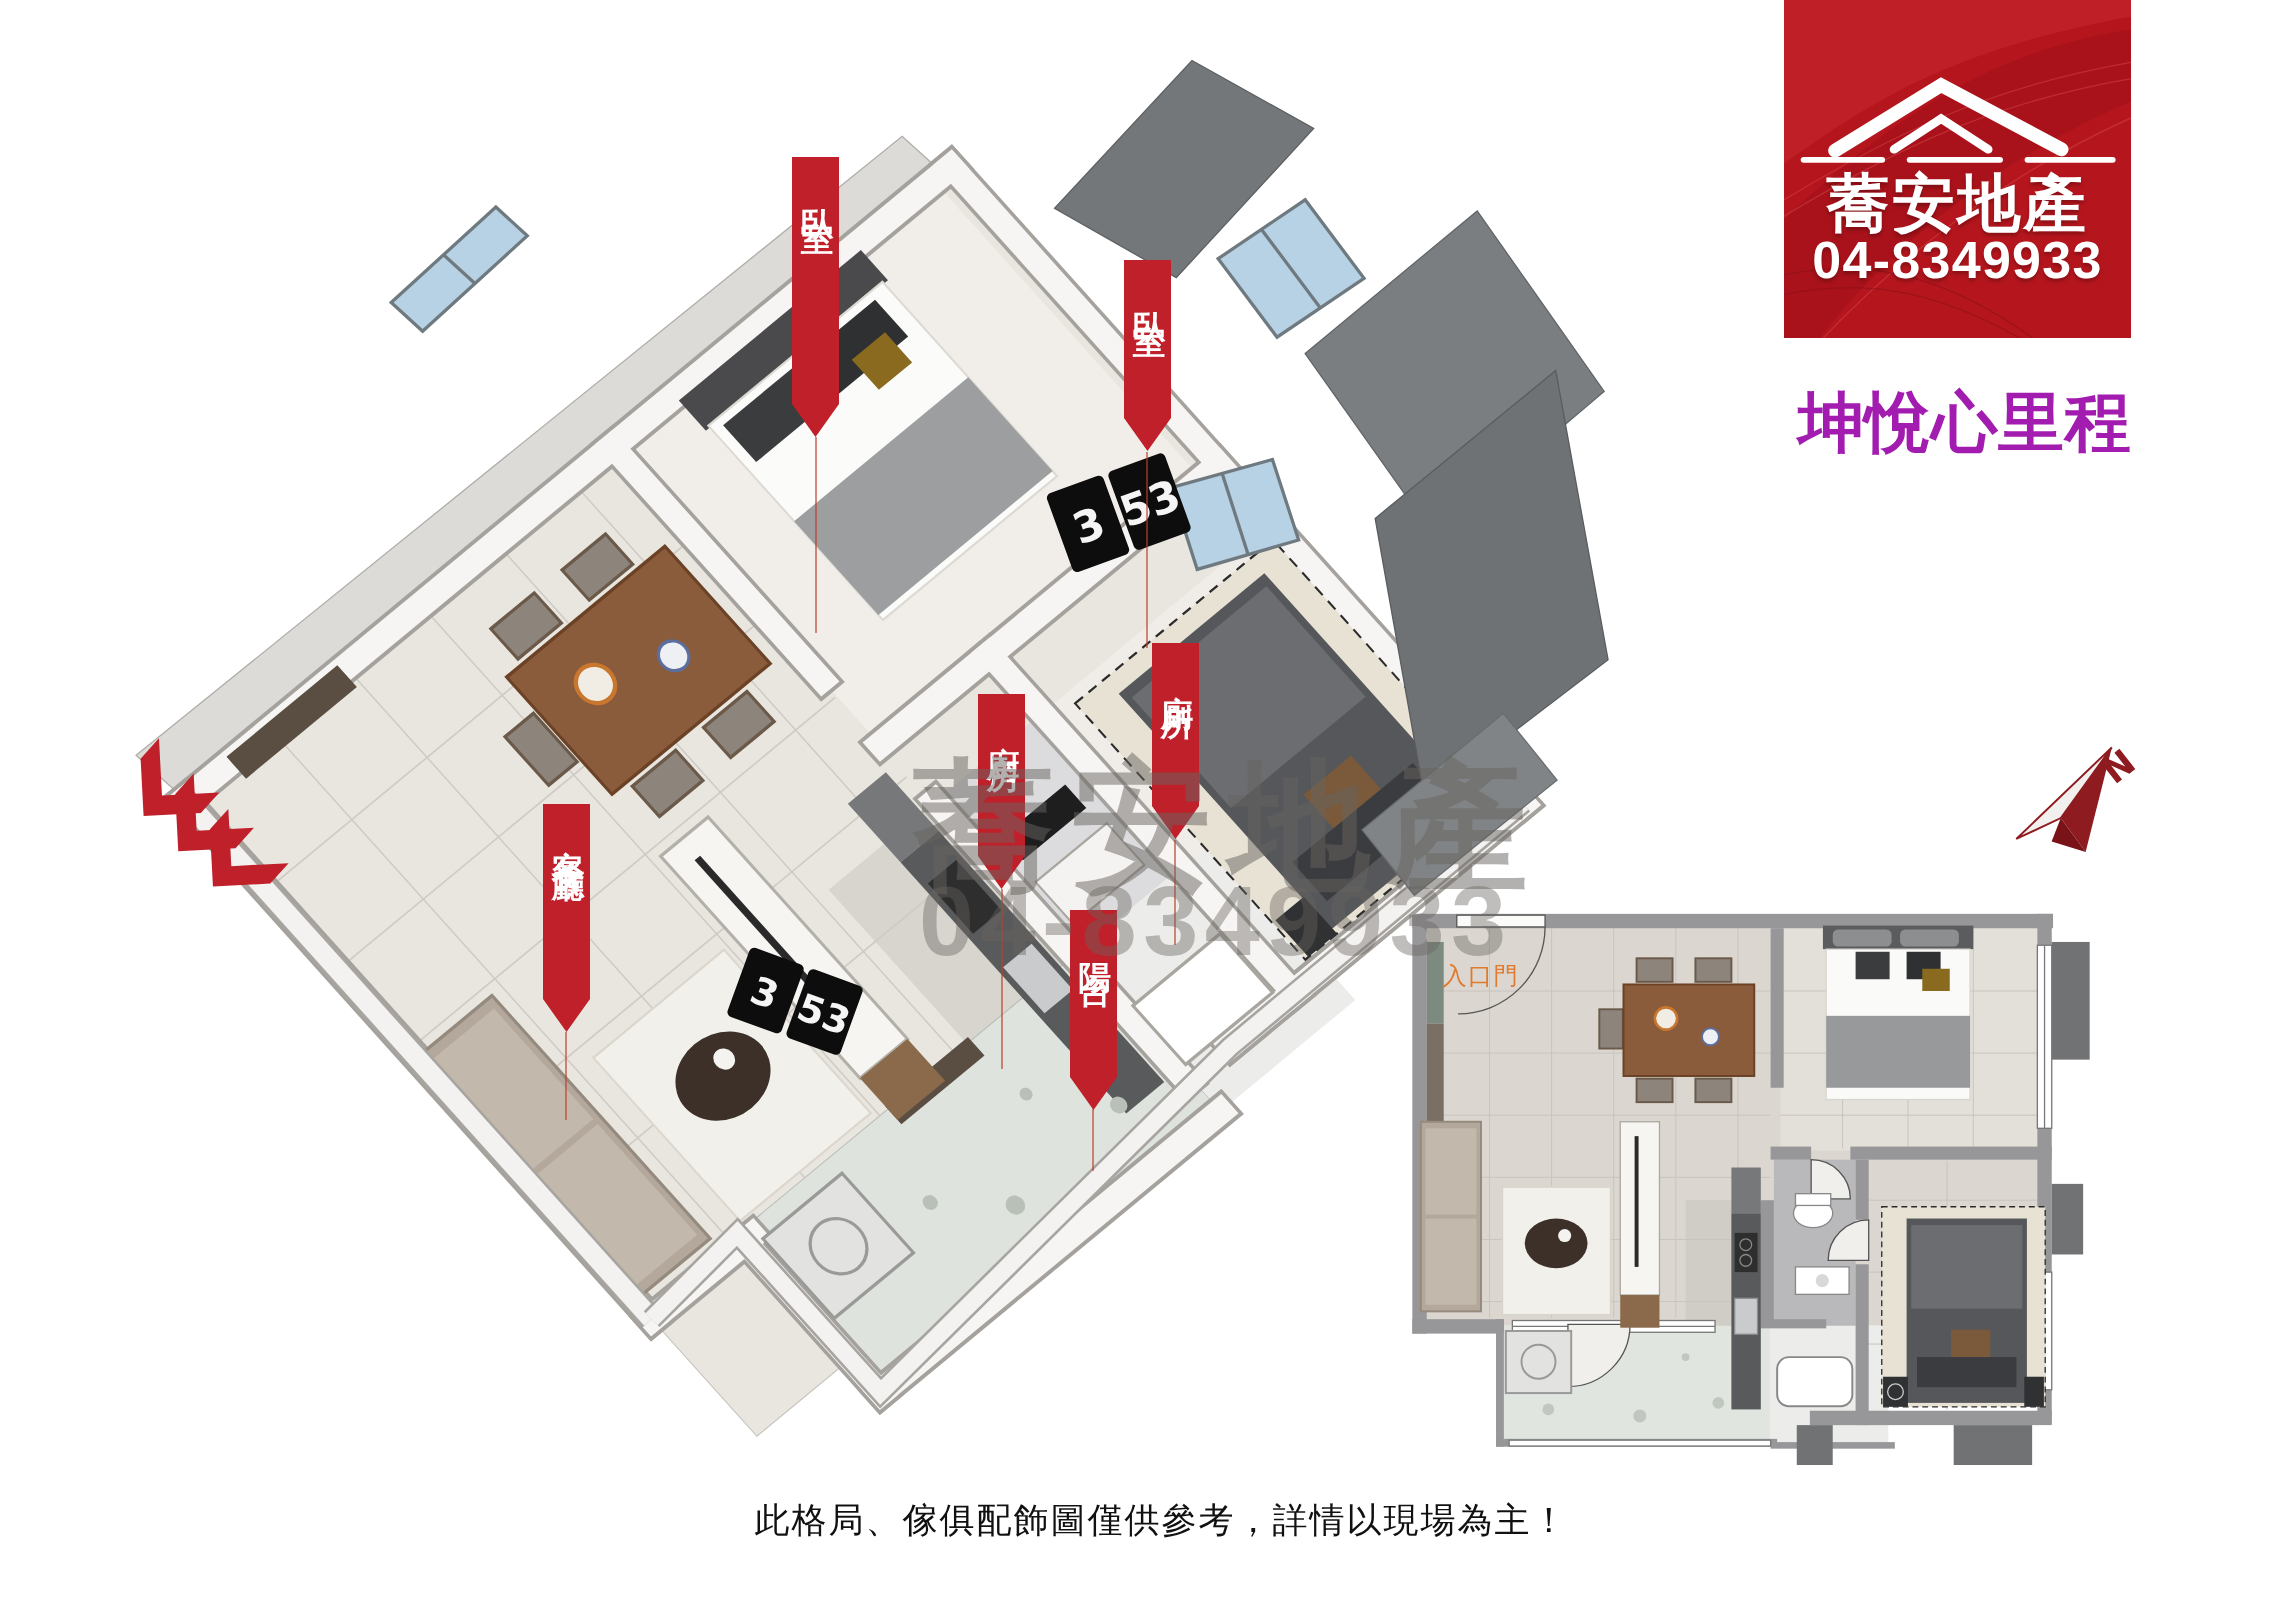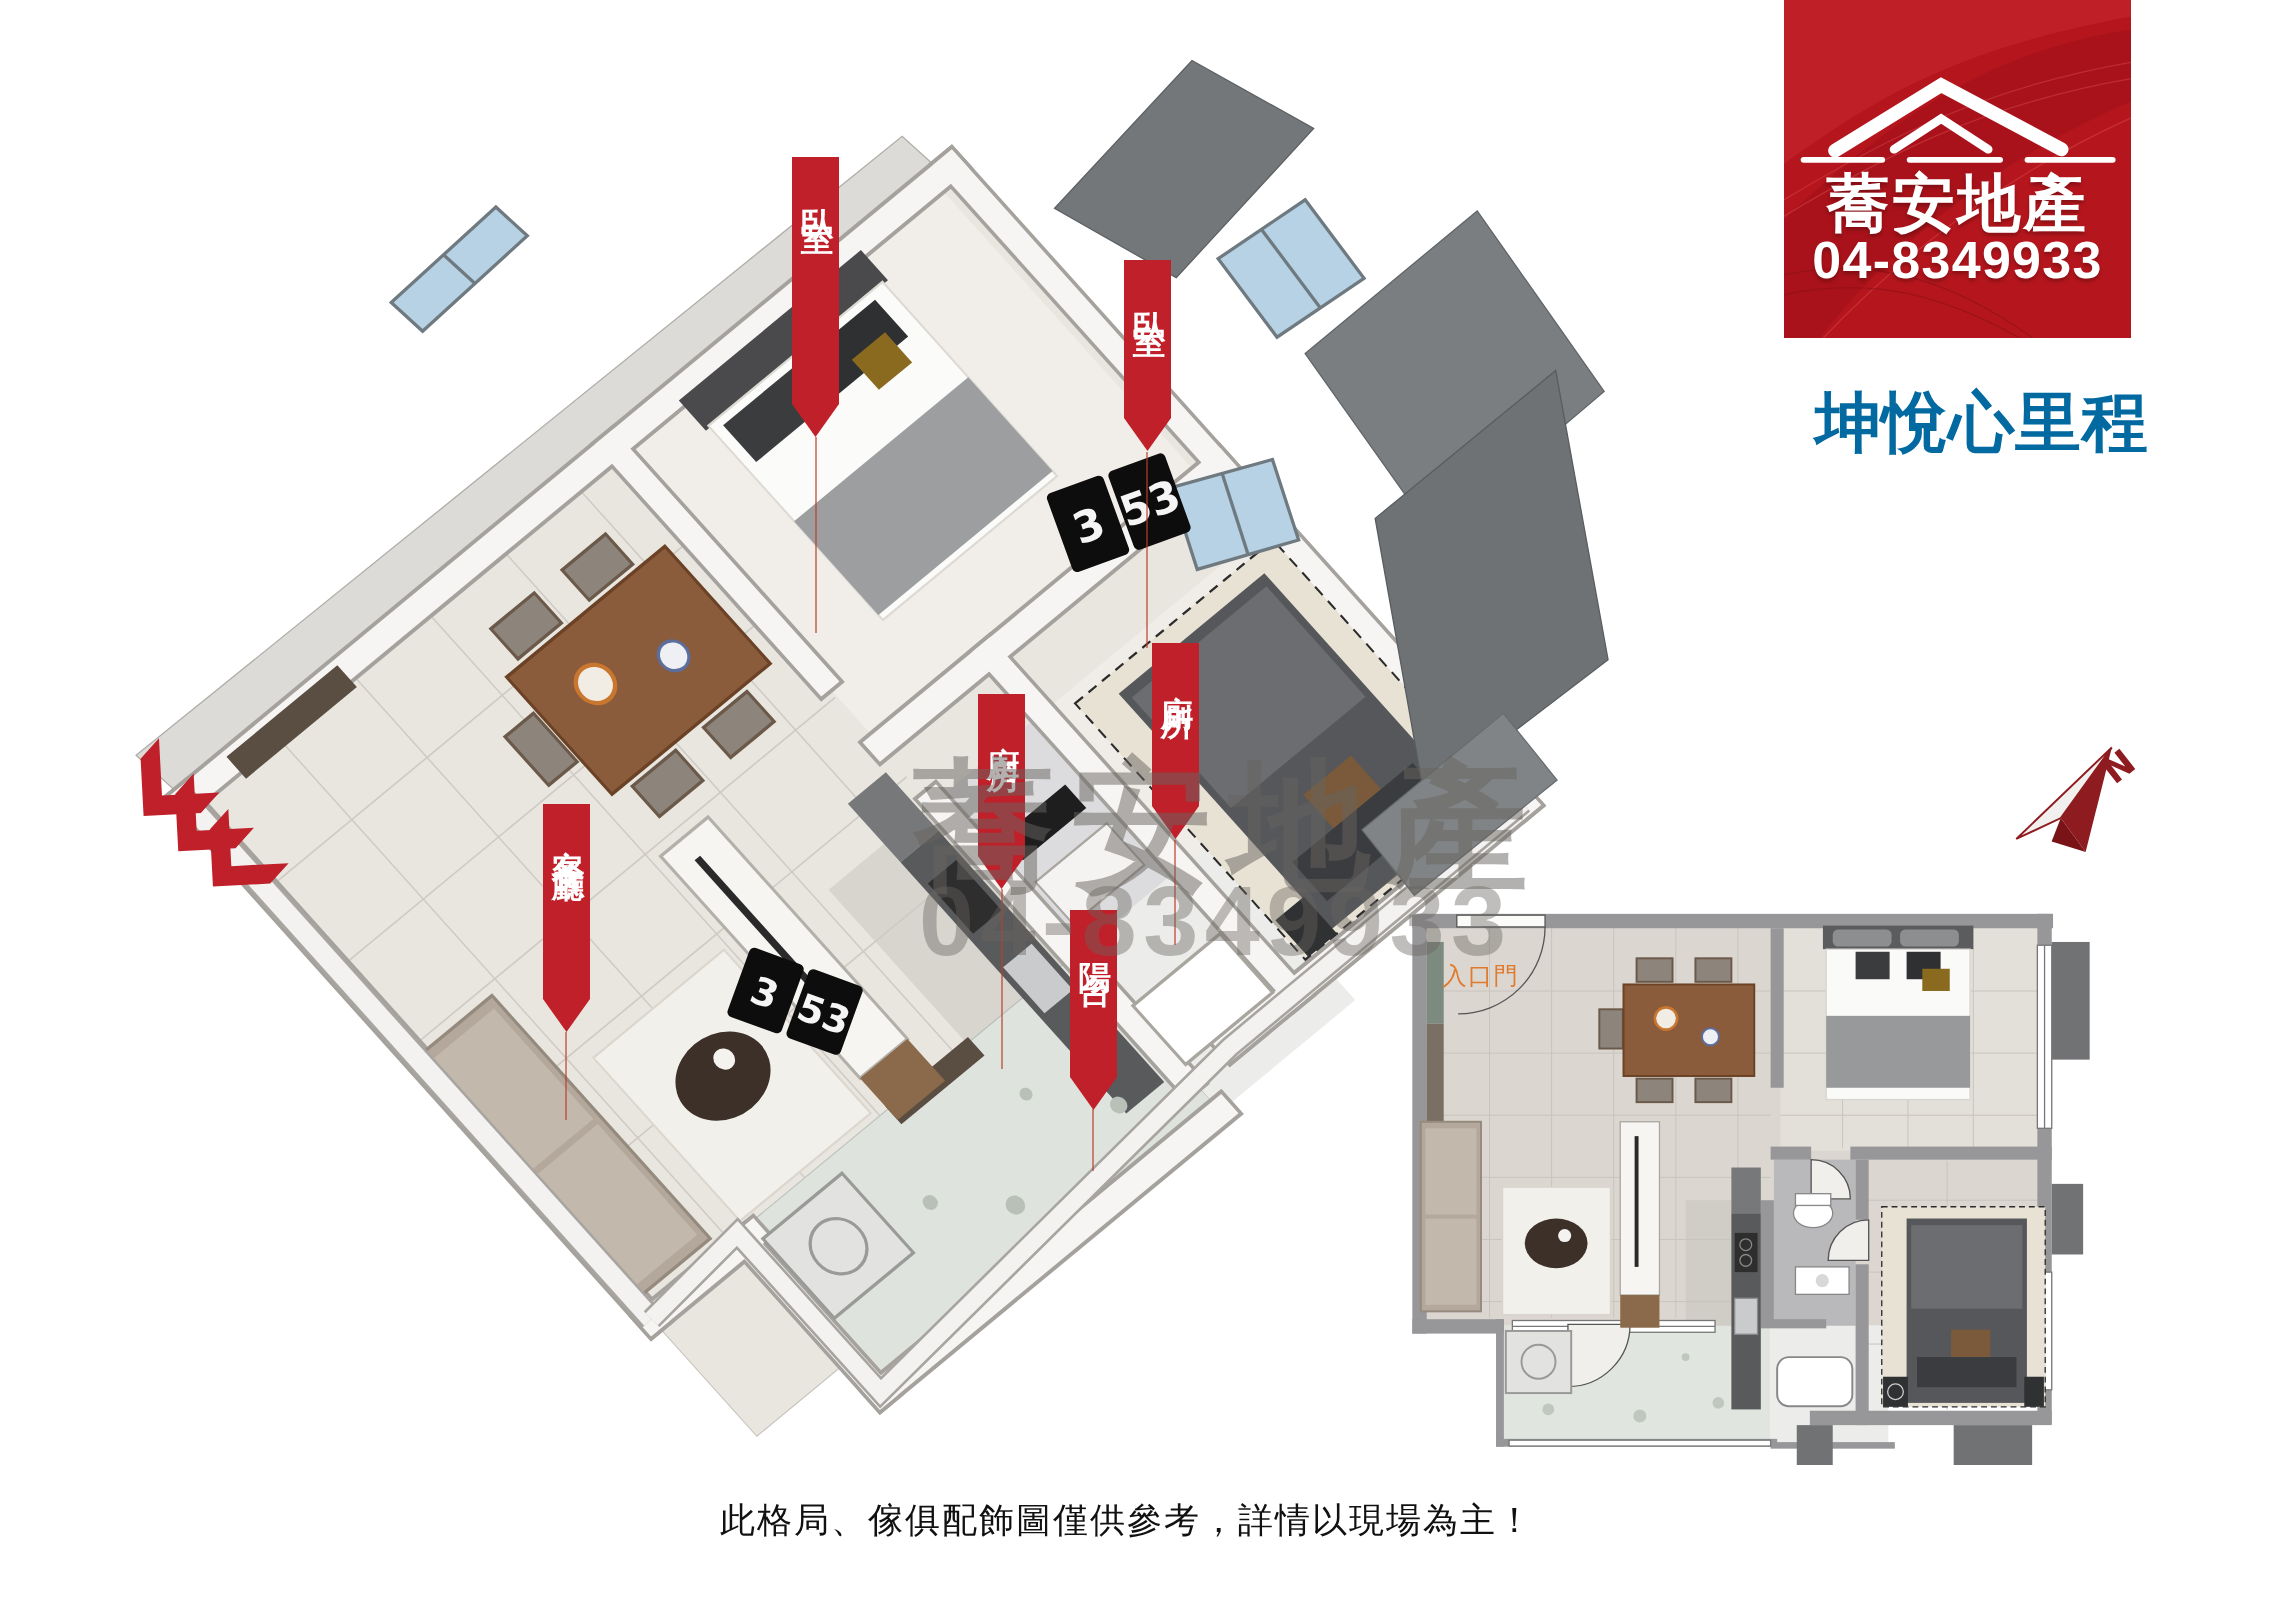--- a/index.html
+++ b/index.html
@@ -22,28 +22,28 @@
   
   #logo-card{left:1784px;top:0;width:347px;height:338px;background:#b5161d;z-index:20;}
   #logo-card svg{position:absolute;left:0;top:0;}
   #logo-brand{position:absolute;left:0;top:161px;width:347px;text-align:center;
               color:#ffffff;font-size:63px;font-weight:700;letter-spacing:2.6px;
               text-shadow:0 2.6px 3.9px rgba(0,0,0,.25);}
   #logo-phone{position:absolute;left:0;top:230px;width:347px;text-align:center;
               color:#ffffff;font-size:52px;font-weight:700;letter-spacing:1.3px;
               text-shadow:0 2.6px 3.9px rgba(0,0,0,.25);}
   
-  #project-title{left:1798px;top:378px;width:335px;color:#0369a1;font-size:66px;
-                 font-weight:700;letter-spacing:0.7px;z-index:20;white-space:nowrap;margin-left:17px;}
+  #project-title{left:1798px;top:378px;width:335px;color:#a21caf;font-size:66px;
+                 font-weight:700;letter-spacing:0.7px;z-index:20;white-space:nowrap;}
   #project-sub{left:1798px;top:453px;width:332px;text-align:right;color:#5c4f45;
                font-weight:700;z-index:20;white-space:nowrap;}
   #project-sub .big{font-size:50px;}
   #project-sub .small{font-size:40px;}
   
-  #disclaimer{left:720px;top:1497px;width:883px;text-align:left;color:#111111;
+  #disclaimer{left:720px;top:1497px;width:883px;text-align:center;color:#111111;
               font-family:"Liberation Serif",serif;font-size:35px;letter-spacing:2px;z-index:20;}
   
   .orange-label{fill:#e07a2e;font-size:37px;font-family:"Liberation Sans",sans-serif;letter-spacing:2px;}
   svg text.clock-digit{fill:#f5f5f5;font-weight:700;font-family:"DejaVu Sans",sans-serif;text-anchor:middle;}
 </style>
 </head>
 <body>
 
 <div id="canvas">
 

